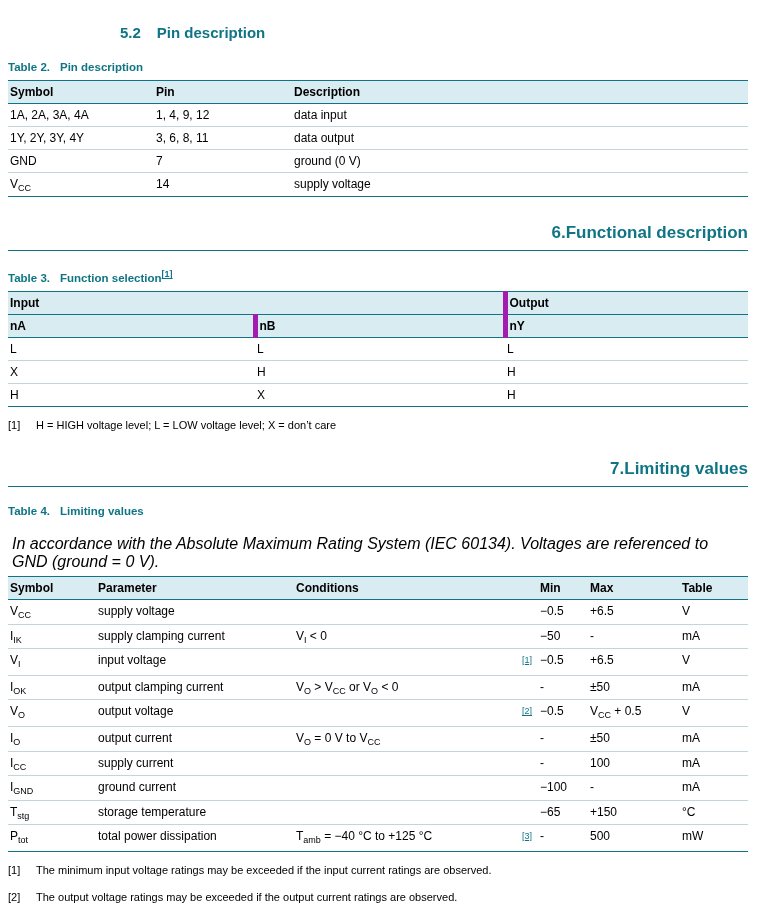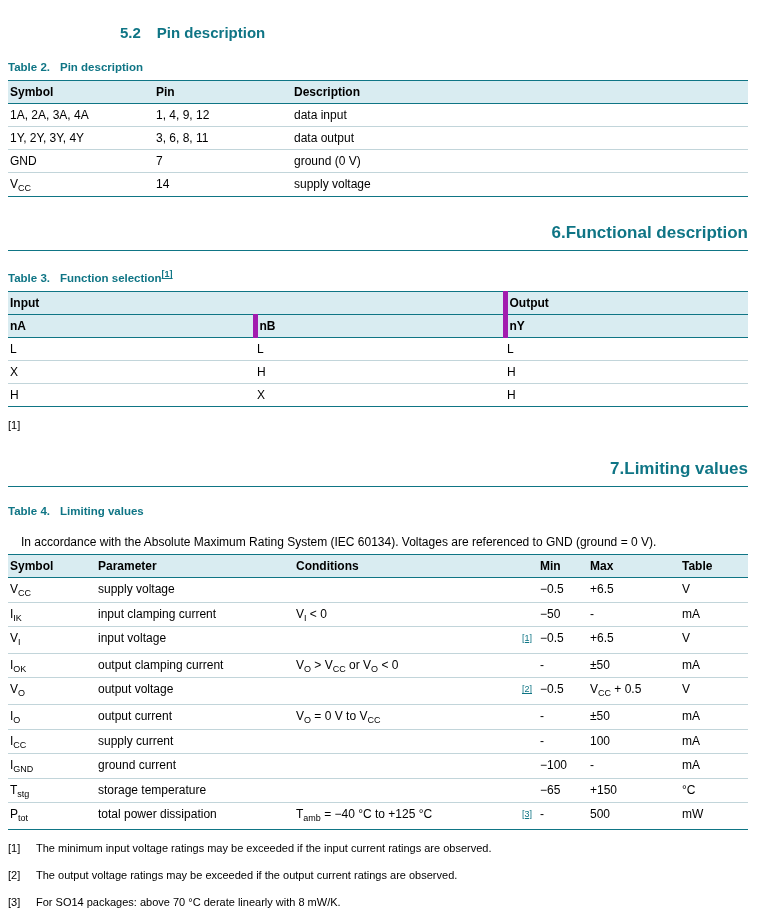--- a/index.html
+++ b/index.html
@@ -14,21 +14,21 @@
   
   .subsection{margin:0 0 20px 112px;font-size:15px;font-weight:bold;color:var(--accent);}
   .subsection .h-num{margin-right:16px;}
   .section{margin:26px 0 18px 0;font-size:17px;font-weight:bold;color:var(--accent);
            border-bottom:1px solid var(--accent);padding-bottom:7px;text-align:right;}
   .section .h-num{display:inline-block;width:40px;}
 
   
   .table-caption{font-size:11.5px;font-weight:bold;color:var(--accent);margin:0 0 7px 0;}
   .table-caption .cap-label{display:inline-block;width:52px;}
-  .table-note{font-size:12px;margin:2px 0 5px 13px;}
+  .table-note{font-size:16px;font-style:italic;margin:2px 0 5px 4px;}
 
   .ref-sup{color:var(--accent);text-decoration:underline;font-size:9px;vertical-align:super;cursor:pointer;}
 
   
   table{width:740px;border-collapse:collapse;font-size:12px;table-layout:fixed;}
   th,td{padding:3px 4px 3px 2px;text-align:left;vertical-align:top;line-height:16px;}
   thead th{background:var(--header_bg);font-weight:bold;
            border-top:1px solid var(--accent);border-bottom:1px solid var(--accent);}
   tbody td{border-bottom:1px solid var(--rowline);}
   tbody tr:last-child td{border-bottom:1px solid var(--accent);}
@@ -141,20 +141,21 @@
       <tr>
         <td>H</td>
         <td>X</td>
         <td>H</td>
       </tr>
     </tbody>
   </table>
 
   <div class="footnote">
     <span class="fn-ref">[1]</span>
+    <span class="fn-text">H = HIGH voltage level; L = LOW voltage level; X = don’t care</span>
   </div>
 
   <div class="section">
     <span class="h-num">7.</span><span class="h-title">Limiting values</span>
   </div>
 
   <div class="table-caption" style="margin-bottom:18px;">
     <span class="cap-label">Table 4.</span><span class="cap-title">Limiting values</span>
   </div>
   <div class="table-note">In accordance with the Absolute Maximum Rating System (IEC 60134). Voltages are referenced to GND (ground = 0 V).</div>
@@ -184,21 +185,21 @@
         <td>V<sub>CC</sub></td>
         <td>supply voltage</td>
         <td></td>
         <td class="ref-cell"><a class="ref-sup"></a></td>
         <td>−0.5</td>
         <td>+6.5</td>
         <td>V</td>
       </tr>
       <tr>
         <td>I<sub>IK</sub></td>
-        <td>input clamping current</td>
+        <td>supply clamping current</td>
         <td>V<sub>I</sub> &lt; 0</td>
         <td class="ref-cell"><a class="ref-sup"></a></td>
         <td>−50</td>
         <td>-</td>
         <td>mA</td>
       </tr>
       <tr>
         <td>V<sub>I</sub></td>
         <td>input voltage</td>
         <td></td>

